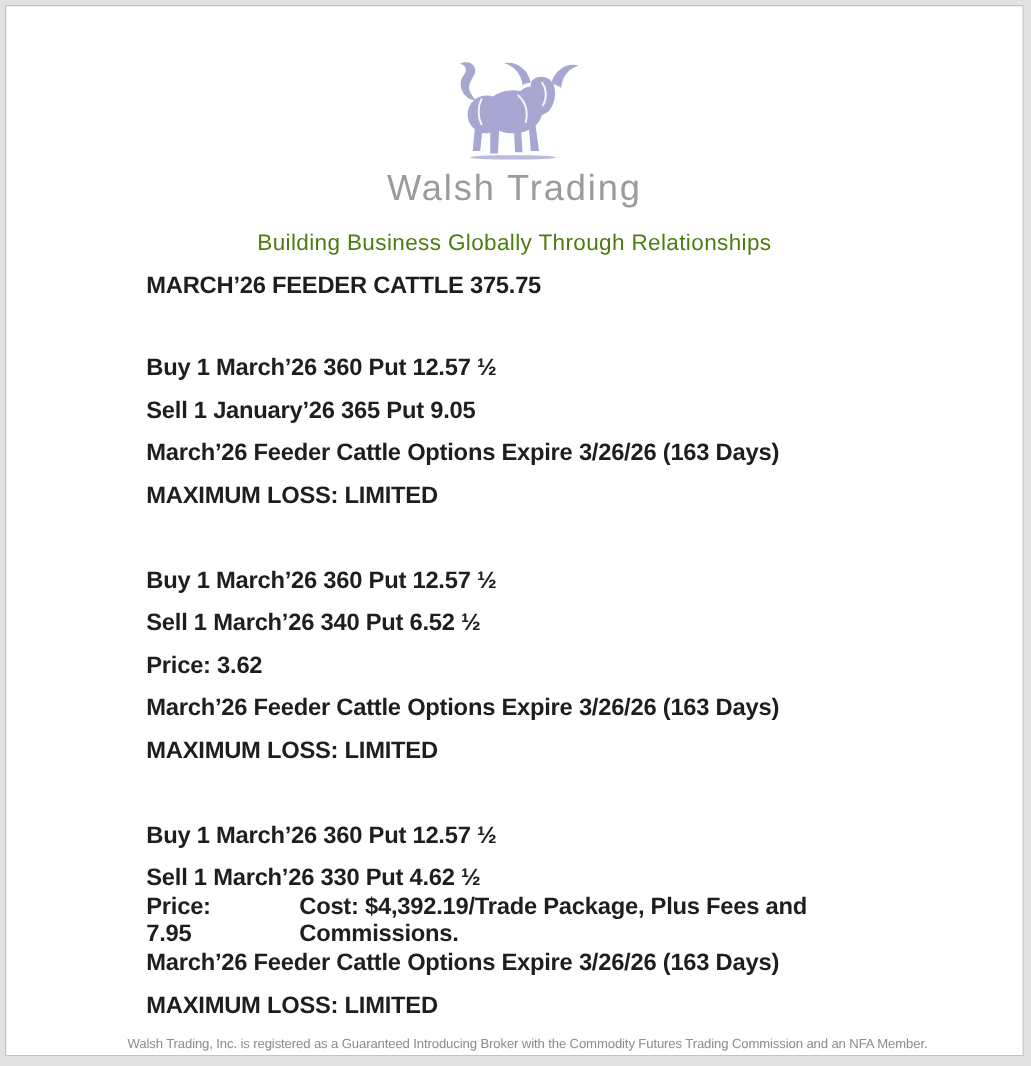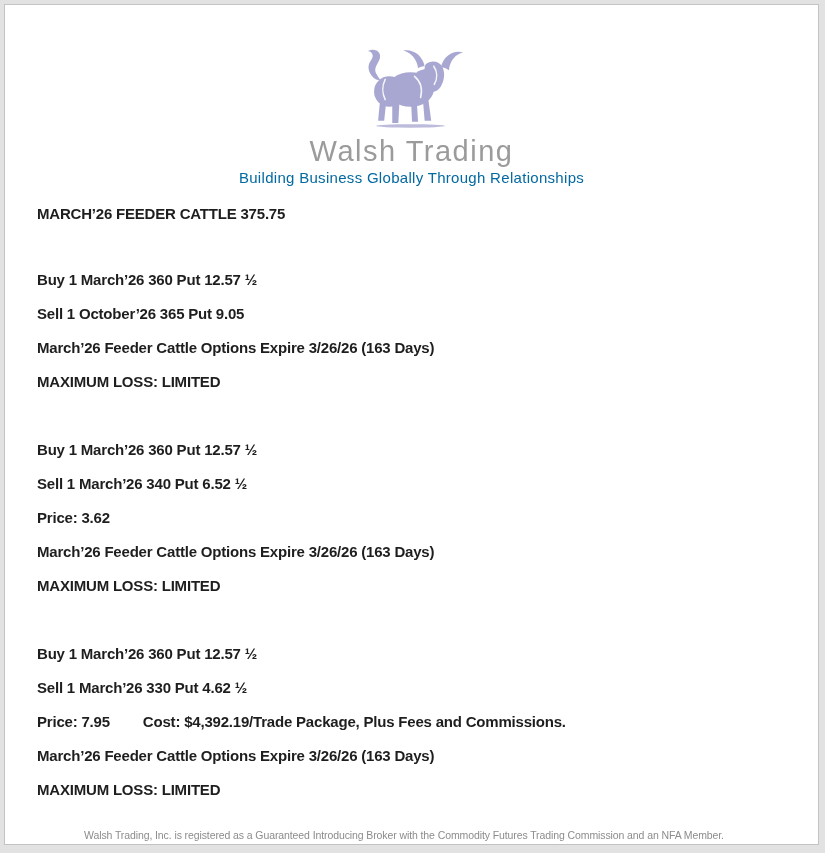--- a/index.html
+++ b/index.html
@@ -39,30 +39,30 @@
   }
   .brand {
     font-size: 29px;
     font-weight: 400;
     color: #9b9b9b;
     letter-spacing: 1.5px;
     line-height: 34px;
     margin-top: 1px;
   }
   .tagline {
-    font-size: 15px;
-    color: #0369a1;
+    font-size: 18px;
+    color: #4d7c0f;
     letter-spacing: 0.3px;
     line-height: 16px;
-    margin-top: 2px;
+    margin-top: 18px;
   }
   .content {
-    margin: 10px 60px 0 32px;
+    margin: 10px 60px 0 112px;
     font-weight: bold;
-    font-size: 15px;
+    font-size: 19px;
     letter-spacing: -0.2px;
     color: #1e1e1e;
   }
   .content p {
     margin: 0;
     height: 34px;
     display: flex;
     align-items: center;
   }
   p.headline {
@@ -72,21 +72,21 @@
     margin-bottom: 34px;
   }
   .trade-block:last-child {
     margin-bottom: 0;
   }
   .cost-segment {
     margin-left: 33px;
   }
   .footer {
     position: absolute;
-    left: 79px;
+    left: 97px;
     bottom: 1px;
     font-size: 10.5px;
     letter-spacing: -0.1px;
     color: #8c8c8c;
     line-height: 15px;
   }
 </style>
 </head>
 <body>
 
@@ -119,21 +119,21 @@
       </svg>
       <div class="brand">Walsh Trading</div>
       <div class="tagline">Building Business Globally Through Relationships</div>
     </div>
 
     <div class="content">
       <p class="headline">MARCH’26 FEEDER CATTLE 375.75</p>
 
       <div class="trade-block">
         <p>Buy 1 March’26 360 Put 12.57 ½</p>
-        <p>Sell 1 October’26 365 Put 9.05</p>
+        <p>Sell 1 January’26 365 Put 9.05</p>
         <p>March’26 Feeder Cattle Options Expire 3/26/26 (163 Days)</p>
         <p>MAXIMUM LOSS: LIMITED</p>
       </div>
 
       <div class="trade-block">
         <p>Buy 1 March’26 360 Put 12.57 ½</p>
         <p>Sell 1 March’26 340 Put 6.52 ½</p>
         <p class="price-line">
           <span>Price: 3.62</span>
         </p>

